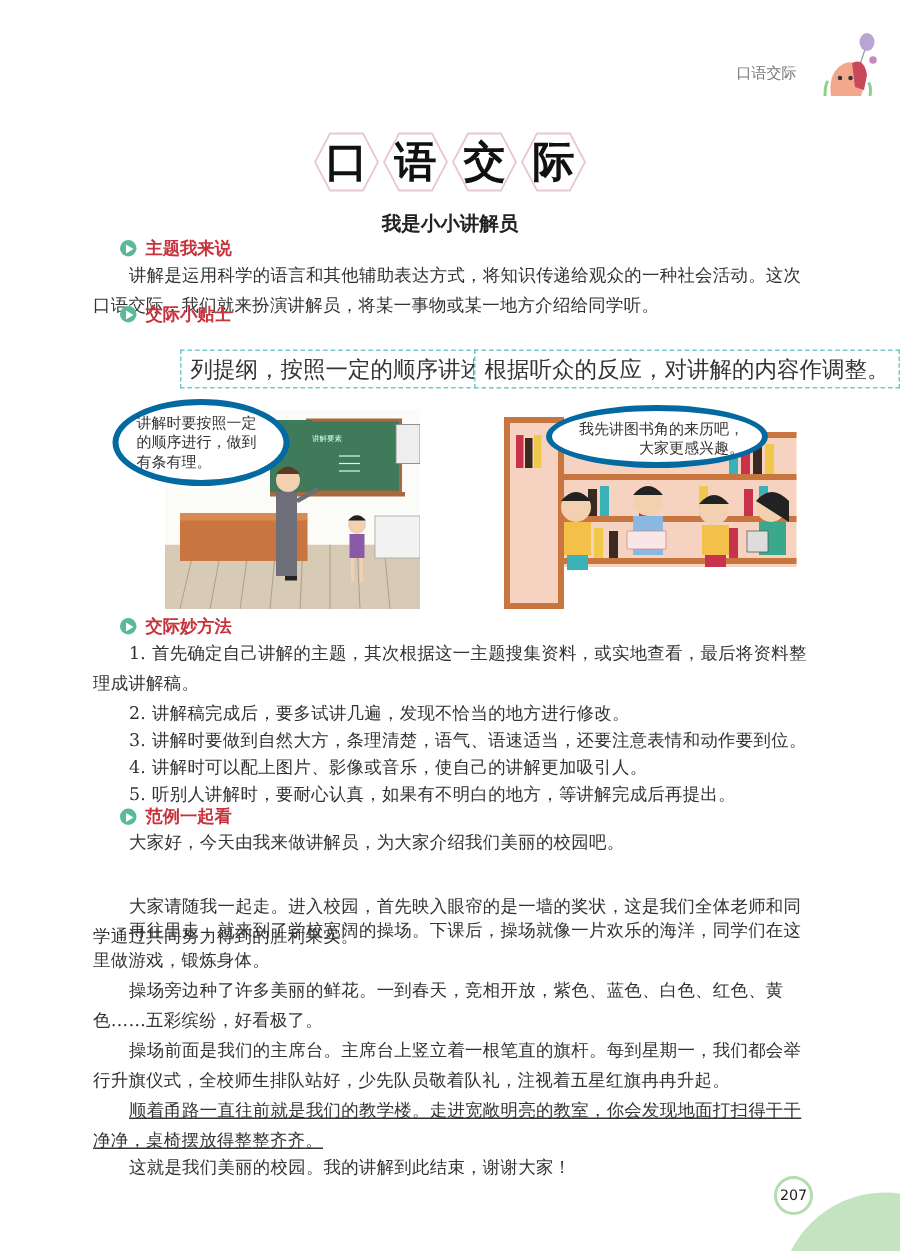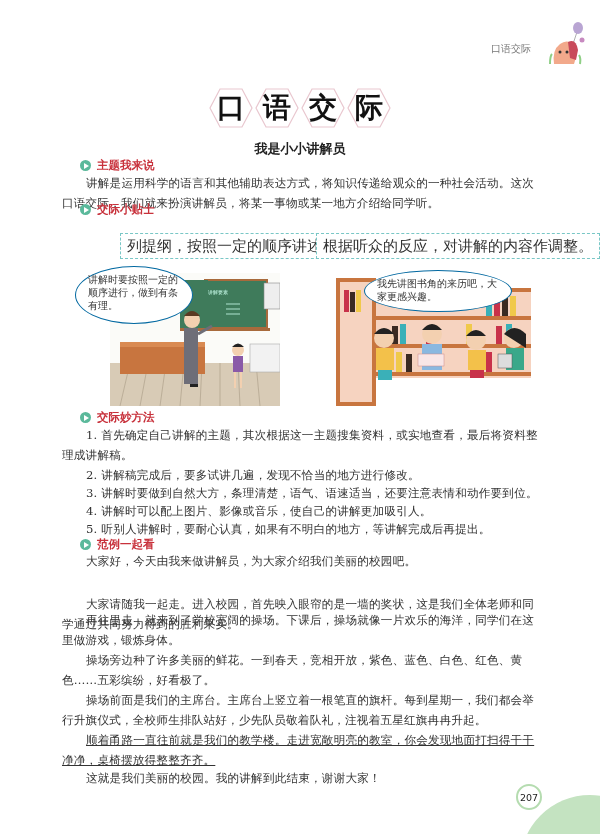--- a/index.html
+++ b/index.html
@@ -18,21 +18,21 @@
 
   .sec-head { position: absolute; left: 80px; display: flex; align-items: center; gap: 6px; font-family: "DejaVu Sans", sans-serif; font-size: 11.5px; font-weight: bold; color: #c8323c; justify-content: flex-end; }
   .play { width: 11px; height: 11px; border-radius: 50%; background: #5bb99b; position: relative; }
   .play::after { content: ""; position: absolute; left: 4px; top: 2.5px; border-left: 5px solid #fff; border-top: 3px solid transparent; border-bottom: 3px solid transparent; }
 
   .p { position: absolute; left: 62px; width: 480px; font-size: 11.6px; line-height: 20px; text-indent: 24px; color: #333; letter-spacing: 0.2px; }
 
   .tipbox { position: absolute; top: 233px; height: 26px; border: 1px dashed #79c7c6; font-size: 15px; line-height: 24px; padding: 0 6px; color: #333; background: #fff; }
 
   .illus { position: absolute; top: 268px; height: 138px; }
-  .bubble { position: absolute; background: #fff; border: 1px solid #0369a1; border-radius: 50%; font-size: 10px; line-height: 13px; color: #333; padding: 10px 14px; font-family: "DejaVu Serif", serif; }
+  .bubble { position: absolute; background: #fff; border: 4px solid #0369a1; border-radius: 50%; font-size: 10px; line-height: 13px; color: #333; padding: 10px 14px; font-family: "DejaVu Serif", serif; }
 
   .pagenum-wrap { position: absolute; left: 516px; top: 784px; width: 26px; height: 26px; border-radius: 50%; border: 2px solid #b5dcb0; background: #fff; display: flex; align-items: center; justify-content: center; font-family: "DejaVu Sans", sans-serif; font-size: 9.5px; color: #222; z-index: 2; }
   .green-arc { position: absolute; left: 520px; top: 795px; width: 140px; height: 140px; border-radius: 50%; background: #c4e3c1; }
 </style>
 </head>
 <body>
 
 <div class="header-tag">口语交际</div>
 <svg class="mascot" viewBox="0 0 50 45">
   <line x1="37" y1="12" x2="33" y2="24" stroke="#999" stroke-width="0.8"></line>
@@ -168,21 +168,21 @@
       <rect x="82" y="86" width="26" height="12" fill="#f9e6e6" stroke="#c88" stroke-width="0.5"></rect>
     <circle cx="140" cy="72" r="10" fill="#f3d0b0"></circle>
       <path d="M130 68 Q140 56 150 68" fill="#222"></path>
     <rect x="132" y="82" width="18" height="20" fill="#f3c14a"></rect>
       <rect x="134" y="102" width="14" height="8" fill="#c8324a"></rect>
     <circle cx="178" cy="70" r="10" fill="#f3d0b0"></circle>
       <path d="M168 66 Q178 54 190 66 L190 80" fill="#222"></path>
     <rect x="170" y="80" width="18" height="22" fill="#3aa88a"></rect>
       <rect x="162" y="86" width="14" height="14" fill="#ddd" stroke="#555" stroke-width="0.5"></rect>
   </svg>
-  <div class="bubble" style="left:28px; top:2px; width:148px; height:42px; padding:6px 12px;">我先讲图书角的来历吧，大家更感兴趣。</div>
+  <div class="bubble" style="left:28px; top:2px; width:148px; height:42px; padding:6px 12px;text-align:right;">我先讲图书角的来历吧，大家更感兴趣。</div>
 </div>
 
 <div class="sec-head" style="top:410px;">
   <span class="play"></span>
   <span>交际妙方法</span>
 </div>
 <div class="p" style="top:425px;">1. 首先确定自己讲解的主题，其次根据这一主题搜集资料，或实地查看，最后将资料整理成讲解稿。</div>
 <div class="p" style="top:465px;">2. 讲解稿完成后，要多试讲几遍，发现不恰当的地方进行修改。</div>
 <div class="p" style="top:483px;">3. 讲解时要做到自然大方，条理清楚，语气、语速适当，还要注意表情和动作要到位。</div>
 <div class="p" style="top:501px;">4. 讲解时可以配上图片、影像或音乐，使自己的讲解更加吸引人。</div>

